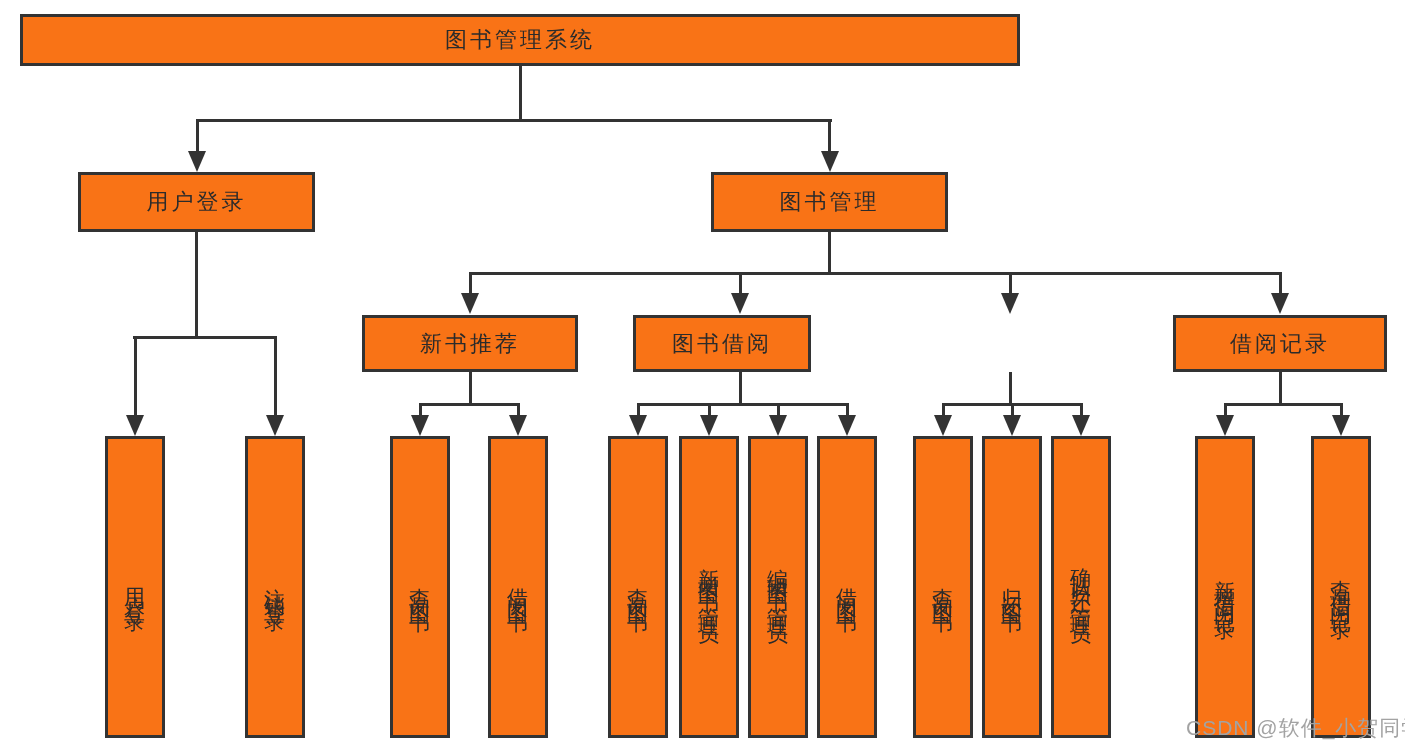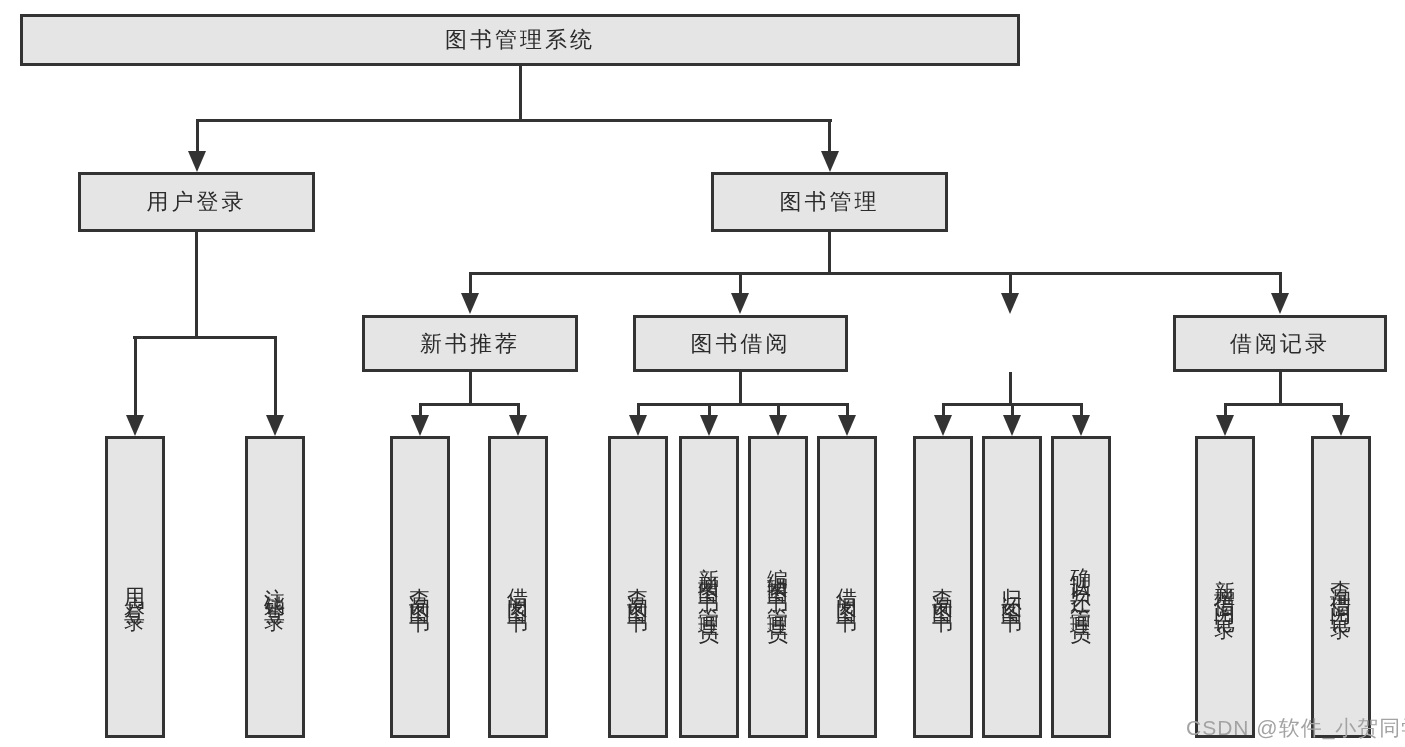--- a/index.html
+++ b/index.html
@@ -5,21 +5,21 @@
   * { margin:0; padding:0; box-sizing:border-box; }
   html,body { background:#ffffff; }
   body { font-family:"Liberation Sans","DejaVu Sans",sans-serif; }
   .canvas {
     position:relative; width:1405px; height:747px;
     background:var(--bg,#ffffff); overflow:hidden;
     color:var(--text,#2b2b2b);
   }
   
   .box {
-    position:absolute; border:3px solid var(--line,#333333); background:#e5e5e5;
+    position:absolute; border:3px solid var(--line,#333333); background:#f97316;
     display:flex; align-items:center; justify-content:center;
     font-size:22px; letter-spacing:3px; color:var(--text,#2b2b2b);
     z-index:2; white-space:nowrap;
   }
   .vbox {
     writing-mode:vertical-rl; text-orientation:mixed;
     font-size:21px; letter-spacing:8px; line-height:1;
     white-space:normal;
   }
   
@@ -99,21 +99,21 @@
   <div class="arrow" style="left:1216px;top:415px"></div>
   <div class="vline" style="left:1340px;top:403px;height:14px"></div>
   <div class="arrow" style="left:1332px;top:415px"></div>
 
   <div class="box" style="left:20px;top:14px;width:1000px;height:52px">图书管理系统</div>
 
   <div class="box" style="left:78px;top:172px;width:237px;height:60px">用户登录</div>
   <div class="box" style="left:711px;top:172px;width:237px;height:60px">图书管理</div>
 
   <div class="box" style="left:362px;top:315px;width:216px;height:57px">新书推荐</div>
-  <div class="box" style="left:633px;top:315px;width:215px;height:57px">图书借阅</div>
+  <div class="box" style="left:633px;top:315px;width:178px;height:57px">图书借阅</div>
   <div class="box" style="left:1173px;top:315px;width:214px;height:57px">借阅记录</div>
 
   <div class="box vbox" style="left:105px;top:436px;width:60px;height:302px">用户登录</div>
   <div class="box vbox" style="left:245px;top:436px;width:60px;height:302px">注销登录</div>
 
   <div class="box vbox" style="left:390px;top:436px;width:60px;height:302px">查询图书</div>
   <div class="box vbox" style="left:488px;top:436px;width:60px;height:302px">借阅图书</div>
 
   <div class="box vbox" style="left:608px;top:436px;width:60px;height:302px">查询图书</div>
   <div class="box vbox" style="left:679px;top:436px;width:60px;height:302px">新增图书（管理员）</div>

